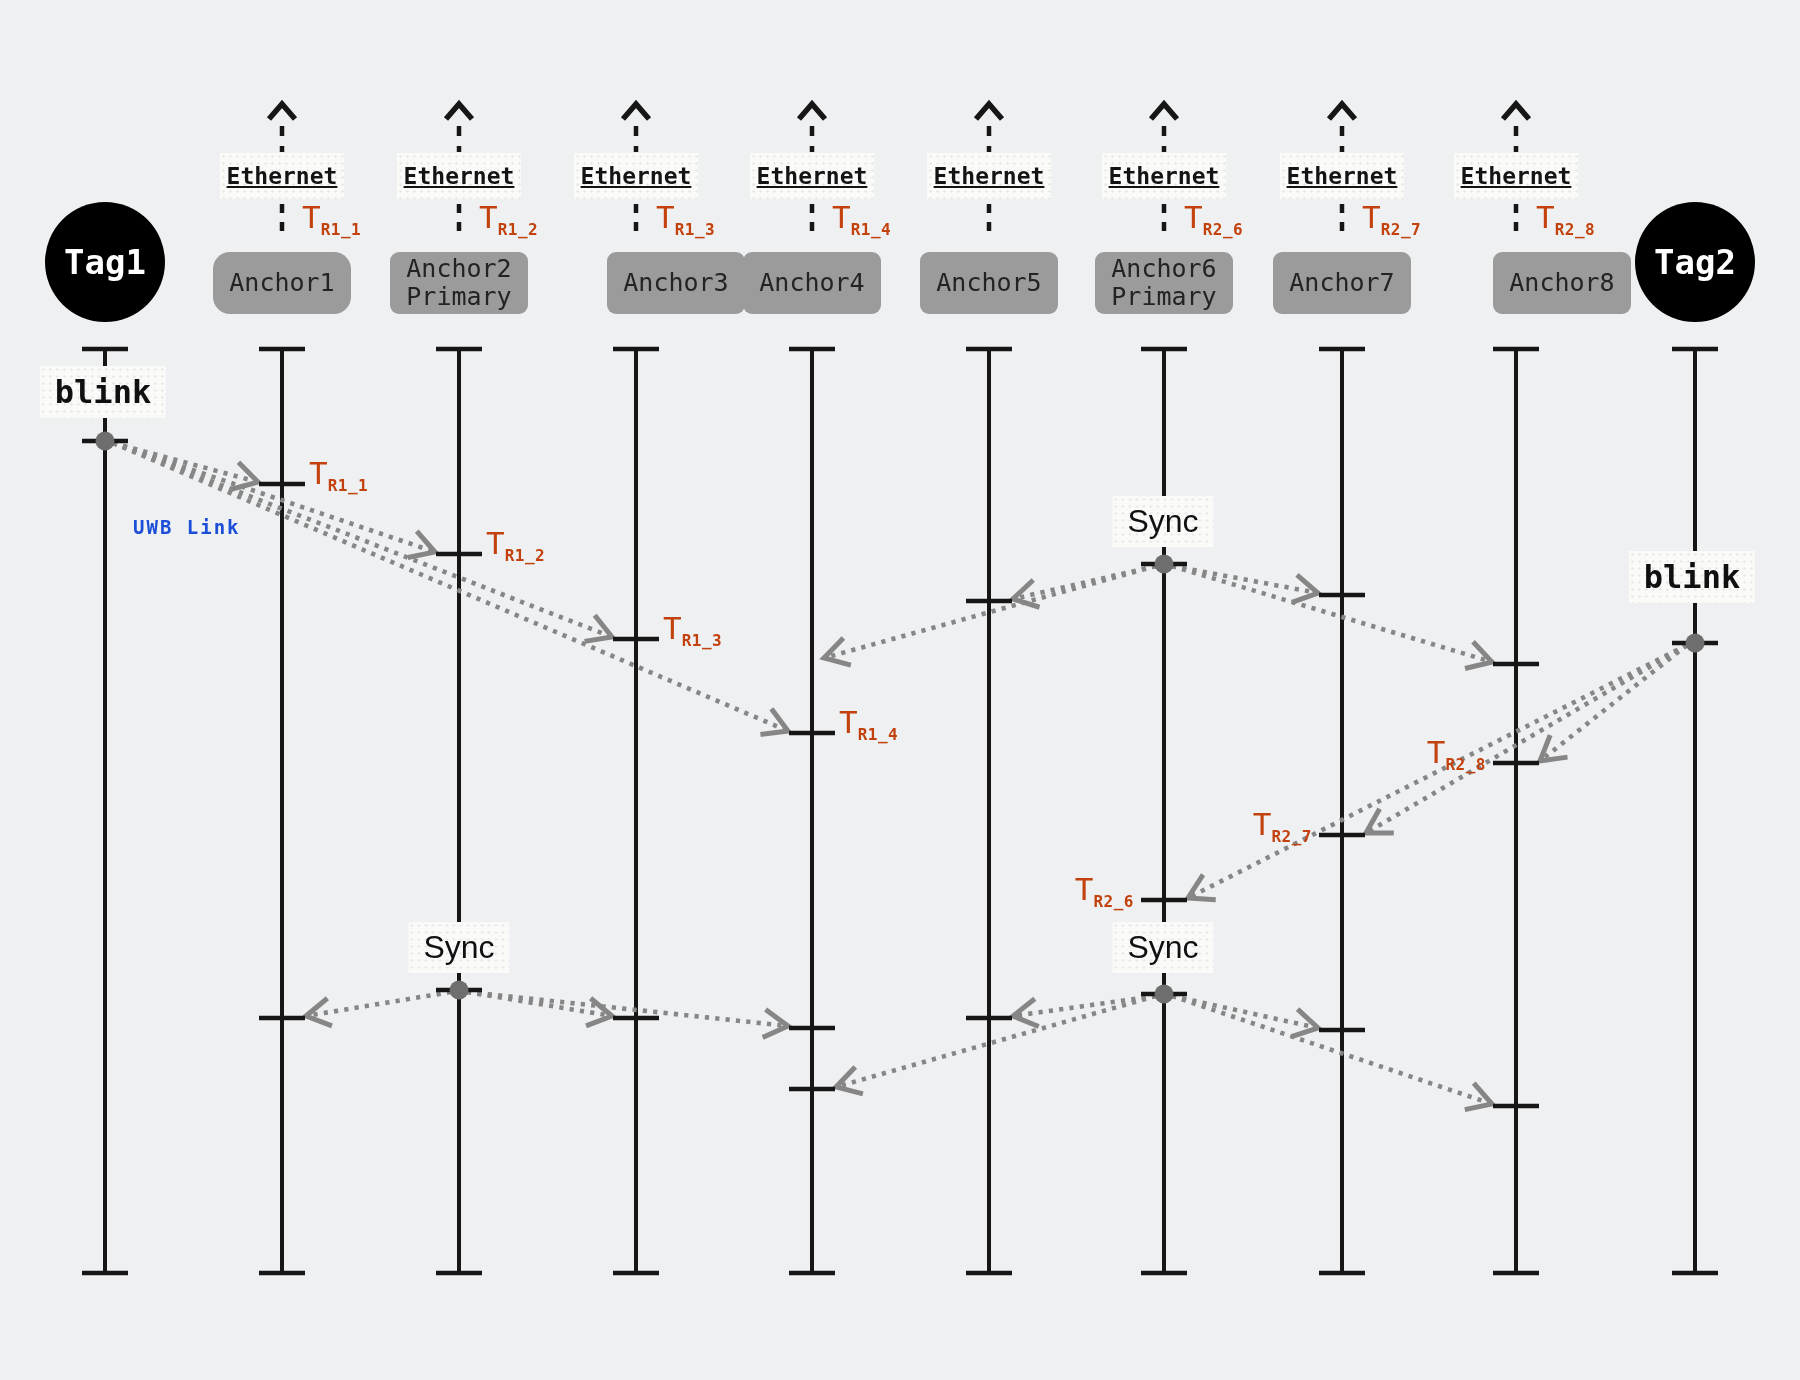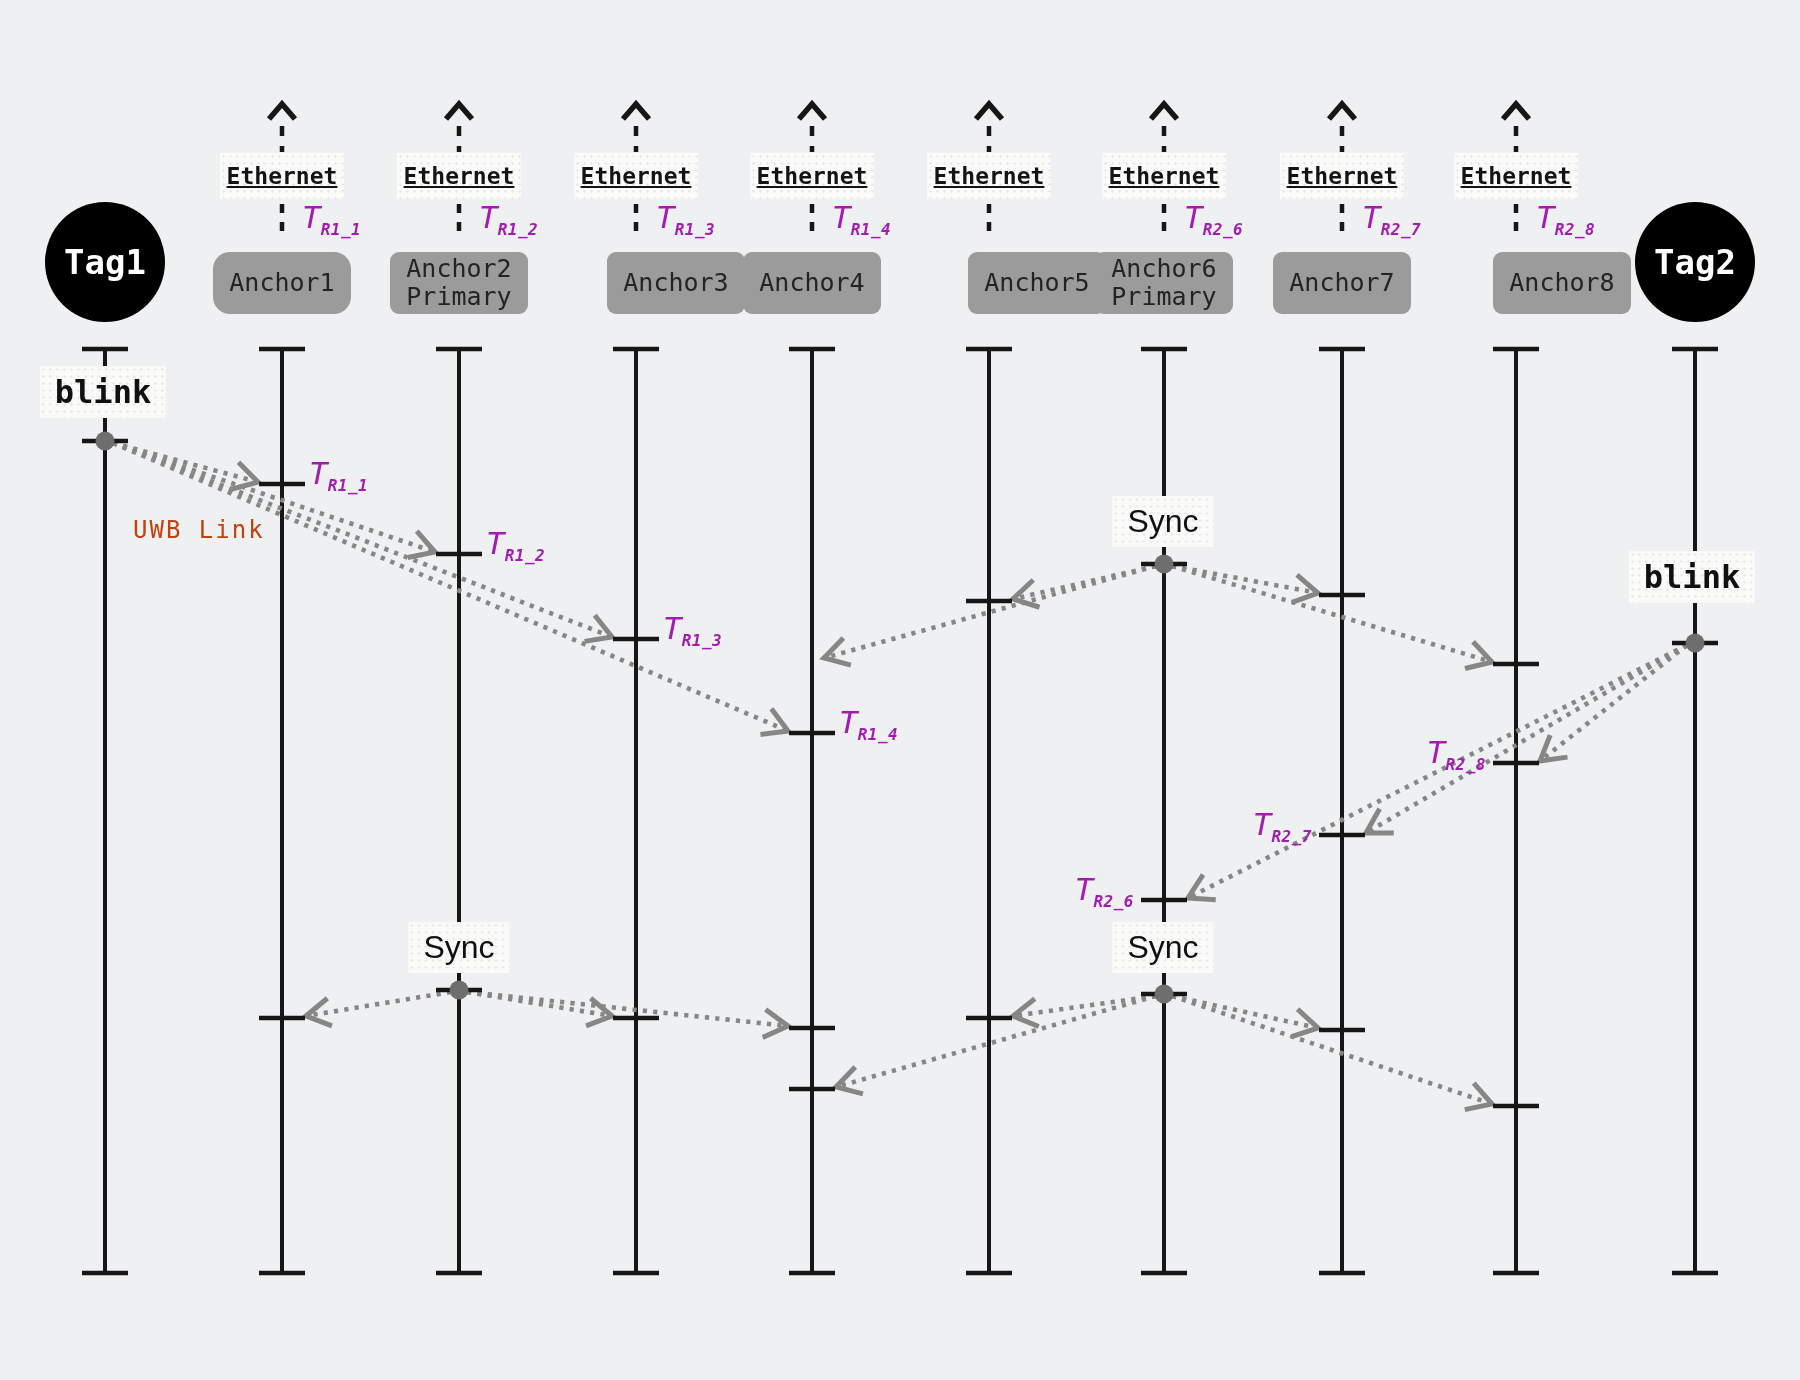--- a/index.html
+++ b/index.html
@@ -15,26 +15,26 @@
     display:flex;flex-direction:column;align-items:center;justify-content:center;
     color:#232323;font-size:25px;font-weight:500;line-height:1.12;transform:translateX(-50%);text-align:center;}
   .tag-circle{position:absolute;width:120px;height:120px;border-radius:50%;background:#000000;
     display:flex;align-items:center;justify-content:center;color:#ffffff;
     font-size:34px;font-weight:700;transform:translateX(-50%);}
   .evt-label{position:absolute;background:#fafaf9;
     background-image:radial-gradient(circle,#e7e9e7 1.1px,transparent 1.1px);background-size:7px 7px;
     padding:7px 15px;font-size:32px;color:#101010;transform:translateX(-50%);white-space:nowrap;}
   .blink-label{font-weight:600;}
   .sync-label{font-family:"Liberation Sans","DejaVu Sans",sans-serif;font-weight:500;}
-  .t-label{position:absolute;white-space:nowrap;color:#a21caf;font-style:italic;}
+  .t-label{position:absolute;white-space:nowrap;color:#c2410c;}
   .t-main{font-size:31px;font-weight:500;}
   .t-sub{font-size:16px;font-weight:600;vertical-align:-7px;letter-spacing:0.5px;}
   .t-right{transform:none;}
   .t-left{width:120px;text-align:right;}
-  .uwb-note{position:absolute;color:#c2410c;font-size:24px;font-weight:400;letter-spacing:2px;}
+  .uwb-note{position:absolute;color:#1d4ed8;font-size:19px;font-weight:700;letter-spacing:2px;}
 </style>
 </head>
 <body>
 
 <div id="stage">
   <svg id="wires" viewBox="0 0 1800 1380">
     <defs>
       <marker id="chevGray" markerUnits="userSpaceOnUse" markerWidth="64" markerHeight="64" refX="0" refY="0" orient="auto" viewBox="-32 -32 64 64">
         <path d="M -24 -14 L 0 0 L -24 14" fill="none" stroke="#868686" stroke-width="5"></path>
       </marker>
@@ -160,21 +160,21 @@
       <div class="t-label t-right" style="left: 656px; top: 199px;"><span class="t-main">T</span><span class="t-sub">R1_3</span></div>
       <div class="anchor-box" style="left: 636px; top: 252px; margin-left: 40px;">
         <div>Anchor3</div>
       </div>
       <div class="eth-label" style="left: 812px; top: 153px;">Ethernet</div>
       <div class="t-label t-right" style="left: 832px; top: 199px;"><span class="t-main">T</span><span class="t-sub">R1_4</span></div>
       <div class="anchor-box" style="left: 812px; top: 252px;">
         <div>Anchor4</div>
       </div>
       <div class="eth-label" style="left: 989px; top: 153px;">Ethernet</div>
-      <div class="anchor-box" style="left: 989px; top: 252px; margin-left: 48px;">
+      <div class="anchor-box" style="left: 989px; top: 252px;">
         <div>Anchor5</div>
       </div>
       <div class="eth-label" style="left: 1164px; top: 153px;">Ethernet</div>
       <div class="t-label t-right" style="left: 1184px; top: 199px;"><span class="t-main">T</span><span class="t-sub">R2_6</span></div>
       <div class="anchor-box" style="left: 1164px; top: 252px;">
         <div>Anchor6</div>
         <div>Primary</div>
       </div>
       <div class="eth-label" style="left: 1342px; top: 153px;">Ethernet</div>
       <div class="t-label t-right" style="left: 1362px; top: 199px;"><span class="t-main">T</span><span class="t-sub">R2_7</span></div>

